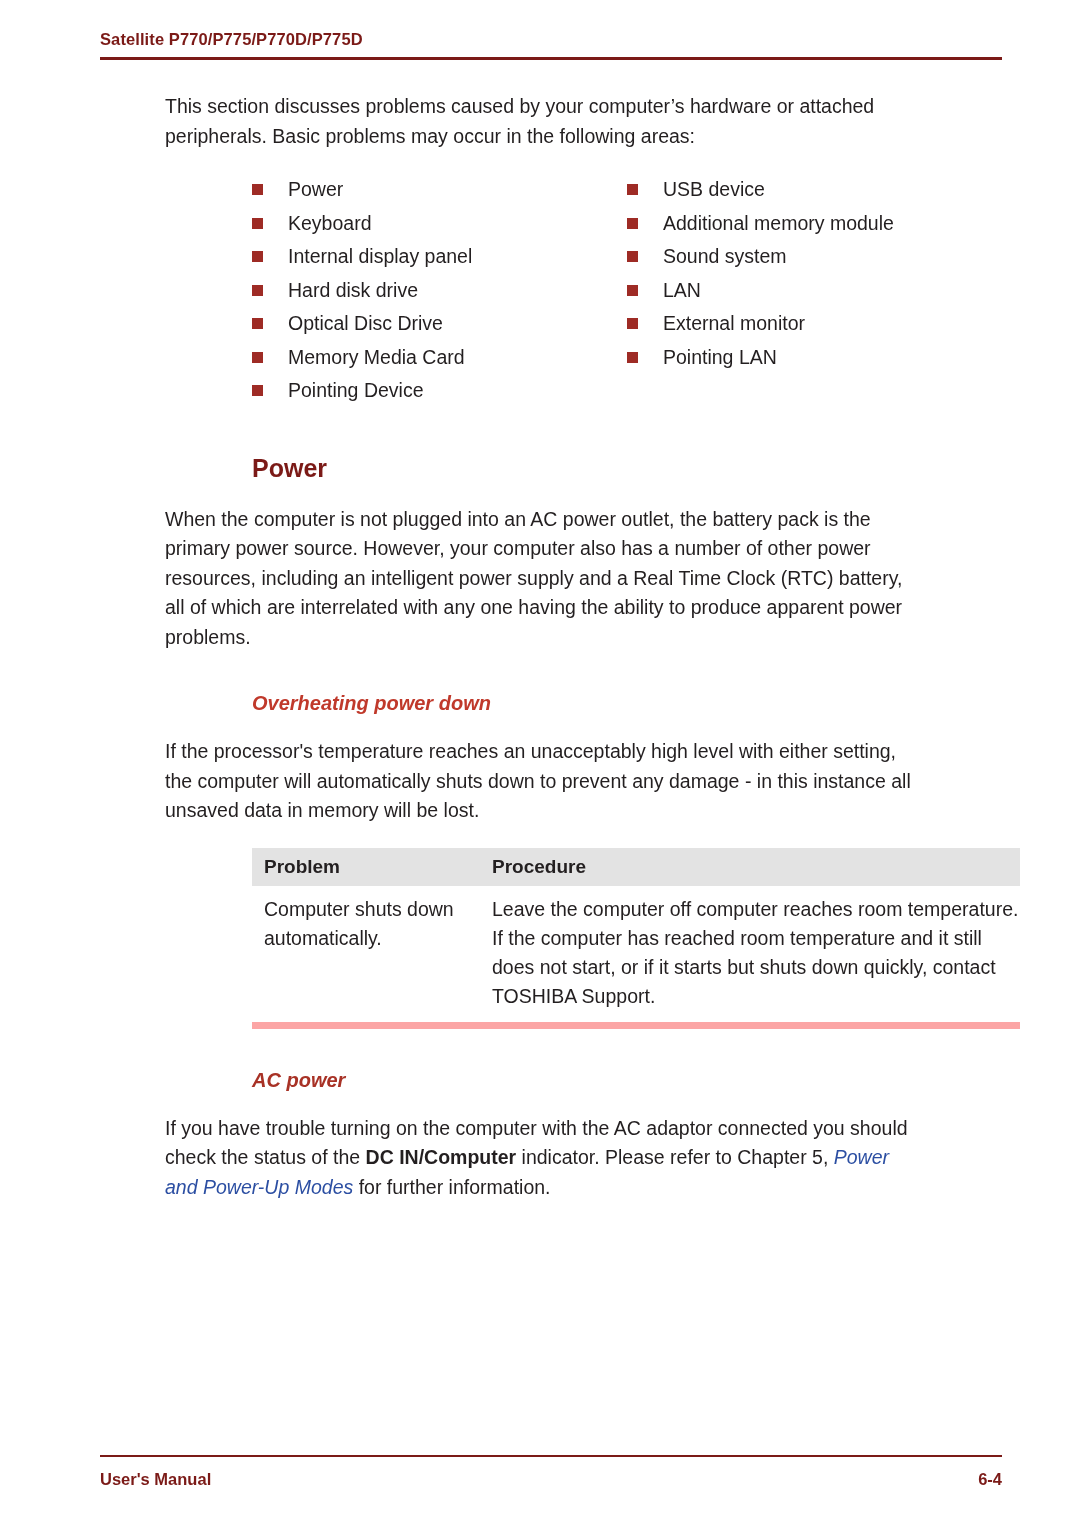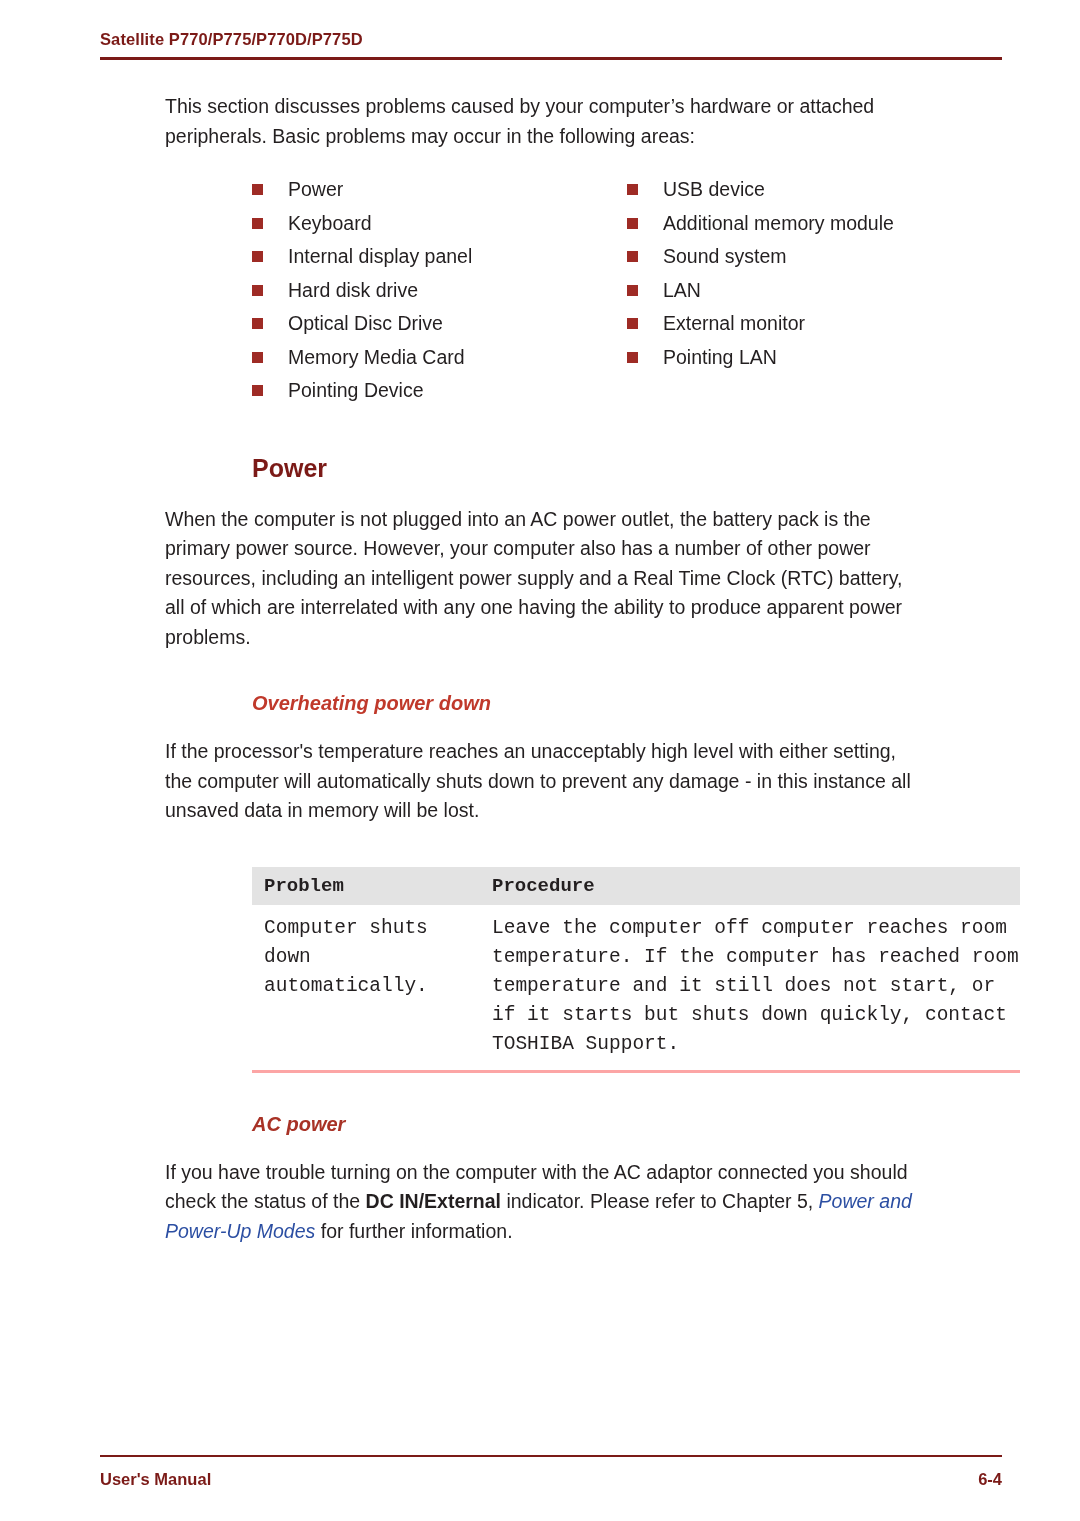--- a/index.html
+++ b/index.html
@@ -127,43 +127,42 @@
     width: 760px;
   }
   .para-block p {
     margin: 0;
     font-size: 19.5px;
     line-height: 29.5px;
   }
 
   
   .table {
-    margin-top: 41px;
+    margin-top: 22px;
     margin-left: 152px;
     width: 768px;
-    font-family: Liberation Mono, monospace;
   }
   .table-head {
     display: flex;
     background: #e3e3e3;
     height: 38px;
     align-items: center;
   }
   .th {
     font-size: 19px;
     font-weight: bold;
     color: #231f20;
   }
   .th.c1 { width: 228px; padding-left: 12px; box-sizing: border-box; }
   .th.c2 { padding-left: 12px; }
   .table-row {
     display: flex;
     padding-top: 9px;
     padding-bottom: 11px;
-    border-bottom: 3px solid #fca5a5;
+    border-bottom: 7px solid #fca5a5;
   }
   .td {
     font-size: 19.5px;
     line-height: 29px;
     color: #231f20;
   }
   .td.c1 { width: 228px; padding-left: 12px; box-sizing: border-box; }
   .td.c2 { width: 540px; padding-left: 12px; box-sizing: border-box; }
 
   .bold { font-weight: bold; }
@@ -287,21 +286,21 @@
       </div>
       <div class="table-row">
         <div class="td c1">Computer shuts down automatically.</div>
         <div class="td c2">Leave the computer off computer reaches room temperature. If the computer has reached room temperature and it still does not start, or if it starts but shuts down quickly, contact TOSHIBA Support.</div>
       </div>
     </div>
 
     <h3 class="sub-title ac">AC power</h3>
 
     <div class="para-block">
-      <p><span>If you have trouble turning on the computer with the AC adaptor connected you should check the status of the </span><span class="bold">DC IN/External</span><span> indicator. Please refer to Chapter 5, </span><span class="link">Power and Power-Up Modes</span><span> for further information.</span></p>
+      <p><span>If you have trouble turning on the computer with the AC adaptor connected you should check the status of the </span><span class="bold">DC IN/Computer</span><span> indicator. Please refer to Chapter 5, </span><span class="link">Power and Power-Up Modes</span><span> for further information.</span></p>
     </div>
 
   </div>
 
   <div class="footer-rule"></div>
   <div class="footer">
     <span>User's Manual</span>
     <span>6-4</span>
   </div>
 

